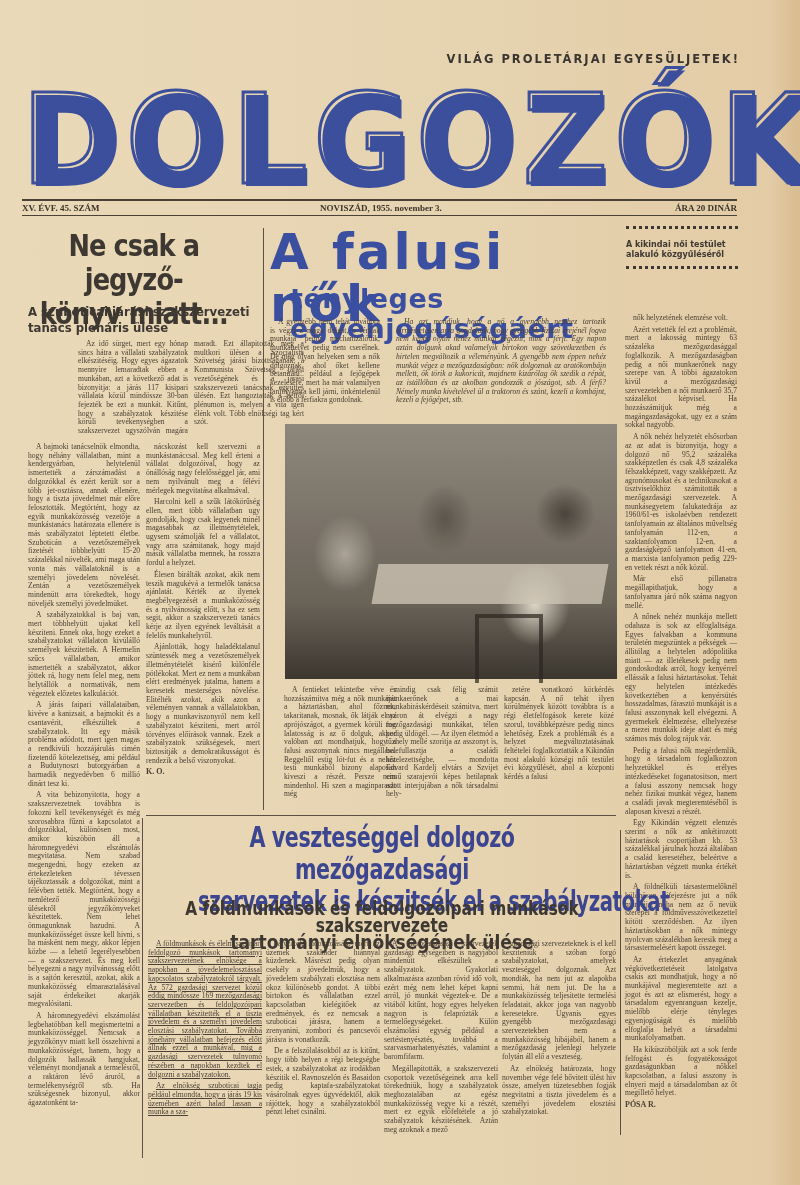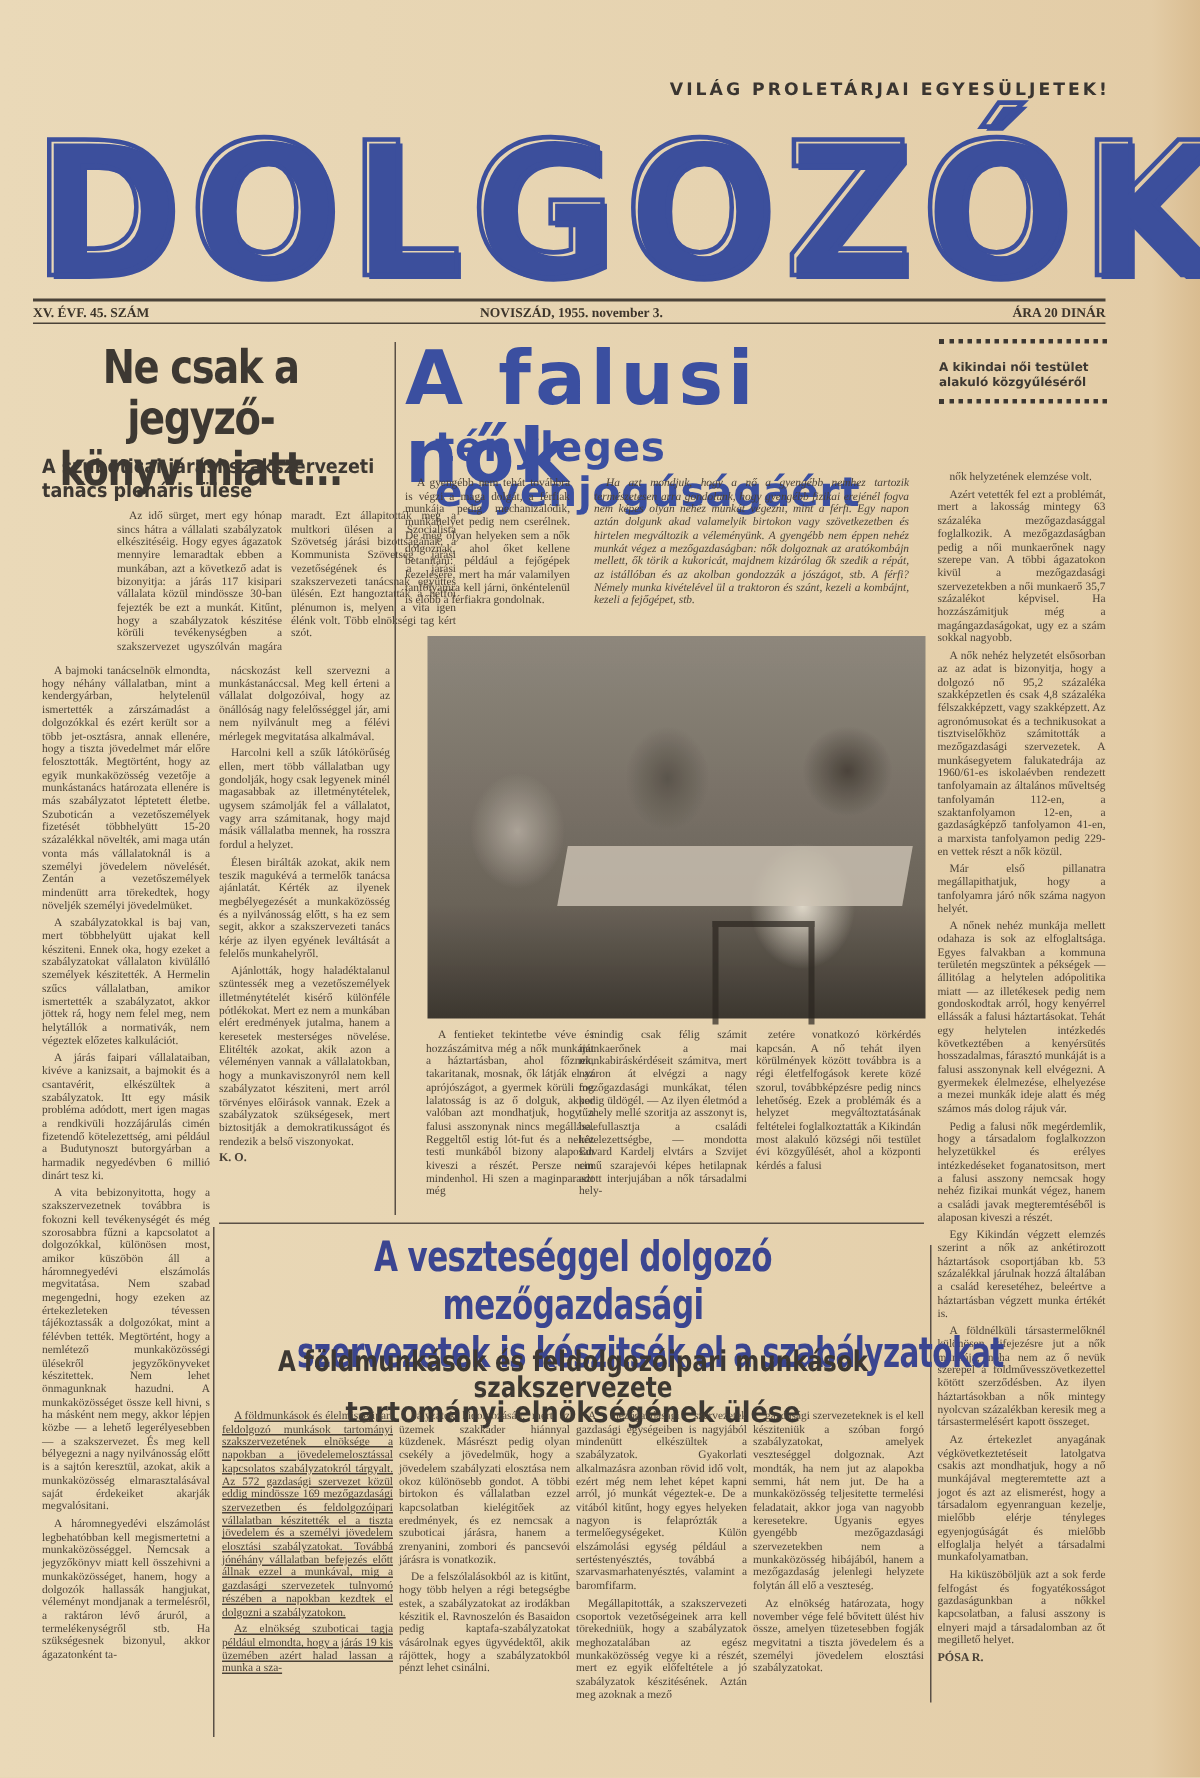--- a/index.html
+++ b/index.html
@@ -141,21 +141,21 @@
     <p>mindig csak félig számit munkaerőnek a mai munkabiráskérdéseit számitva, mert nyáron át elvégzi a nagy mezőgazdasági munkákat, télen pedig üldögél. — Az ilyen életmód a tűzhely mellé szoritja az asszonyt is, belefullasztja a családi kötelezettségbe, — mondotta Edvard Kardelj elvtárs a Szvijet cimű szarajevói képes hetilapnak adott interjujában a nők társadalmi hely-</p>
   </div>
   <div class="abs col" style="left:504px;top:686px;width:110px;">
     <p>zetére vonatkozó körkérdés kapcsán. A nő tehát ilyen körülmények között továbbra is a régi életfelfogások kerete közé szorul, továbbképzésre pedig nincs lehetőség. Ezek a problémák és a helyzet megváltoztatásának feltételei foglalkoztatták a Kikindán most alakuló községi női testület évi közgyűlését, ahol a központi kérdés a falusi</p>
   </div>
 
   <div class="abs col" style="left:625px;top:314px;width:112px;">
     <p>nők helyzetének elemzése volt.</p>
     <p>Azért vetették fel ezt a problémát, mert a lakosság mintegy 63 százaléka mezőgazdasággal foglalkozik. A mezőgazdaságban pedig a női munkaerőnek nagy szerepe van. A többi ágazatokon kivül a mezőgazdasági szervezetekben a női munkaerő 35,7 százalékot képvisel. Ha hozzászámitjuk még a magángazdaságokat, ugy ez a szám sokkal nagyobb.</p>
     <p>A nők nehéz helyzetét elsősorban az az adat is bizonyitja, hogy a dolgozó nő 95,2 százaléka szakképzetlen és csak 4,8 százaléka félszakképzett, vagy szakképzett. Az agronómusokat és a technikusokat a tisztviselőkhöz számitották a mezőgazdasági szervezetek. A munkásegyetem falukatedrája az 1960/61-es iskolaévben rendezett tanfolyamain az általános műveltség tanfolyamán 112-en, a szaktanfolyamon 12-en, a gazdaságképző tanfolyamon 41-en, a marxista tanfolyamon pedig 229-en vettek részt a nők közül.</p>
-    <p>Már első pillanatra megállapithatjuk, hogy a tanfolyamra járó nők száma nagyon helyét.</p>
+    <p>Már első pillanatra megállapithatjuk, hogy a tanfolyamra járó nők száma nagyon mellé.</p>
     <p>A nőnek nehéz munkája mellett odahaza is sok az elfoglaltsága. Egyes falvakban a kommuna területén megszüntek a pékségek — állitólag a helytelen adópolitika miatt — az illetékesek pedig nem gondoskodtak arról, hogy kenyérrel ellássák a falusi háztartásokat. Tehát egy helytelen intézkedés következtében a kenyérsütés hosszadalmas, fárasztó munkáját is a falusi asszonynak kell elvégezni. A gyermekek élelmezése, elhelyezése a mezei munkák ideje alatt és még számos más dolog rájuk vár.</p>
     <p>Pedig a falusi nők megérdemlik, hogy a társadalom foglalkozzon helyzetükkel és erélyes intézkedéseket foganatositson, mert a falusi asszony nemcsak hogy nehéz fizikai munkát végez, hanem a családi javak megteremtéséből is alaposan kiveszi a részét.</p>
     <p>Egy Kikindán végzett elemzés szerint a nők az ankétirozott háztartások csoportjában kb. 53 százalékkal járulnak hozzá általában a család keresetéhez, beleértve a háztartásban végzett munka értékét is.</p>
     <p>A földnélküli társastermelőknél különösen kifejezésre jut a nők munkája, noha nem az ő nevük szerepel a földművesszövetkezettel kötött szerződésben. Az ilyen háztartásokban a nők mintegy nyolcvan százalékban keresik meg a társastermelésért kapott összeget.</p>
     <p>Az értekezlet anyagának végkövetkeztetéseit latolgatva csakis azt mondhatjuk, hogy a nő munkájával megteremtette azt a jogot és azt az elismerést, hogy a társadalom egyenranguan kezelje, mielőbb elérje tényleges egyenjogúságát és mielőbb elfoglalja helyét a társadalmi munkafolyamatban.</p>
     <p>Ha kiküszöböljük azt a sok ferde felfogást és fogyatékosságot gazdaságunkban a nőkkel kapcsolatban, a falusi asszony is elnyeri majd a társadalomban az őt megillető helyet.</p>
     <div class="sig">PÓSA R.</div>
   </div>
   <div class="abs rule-v" style="left:620px;top:830px;height:305px;"></div>
 

